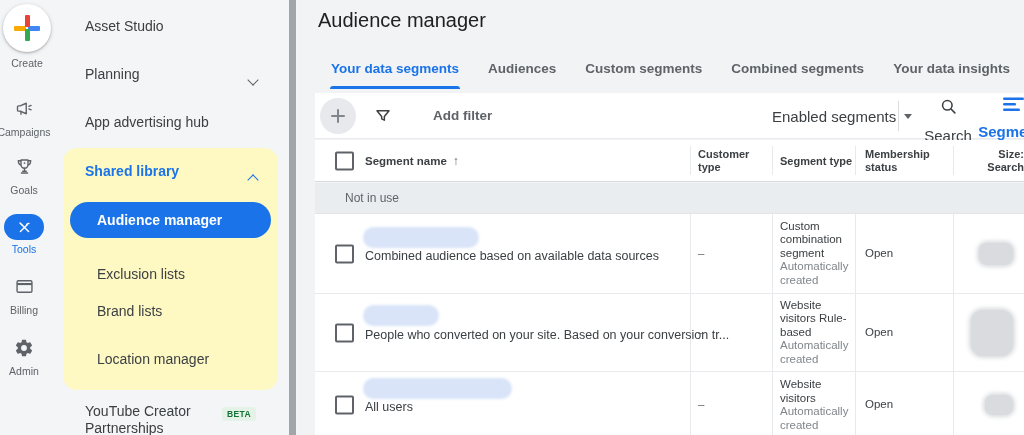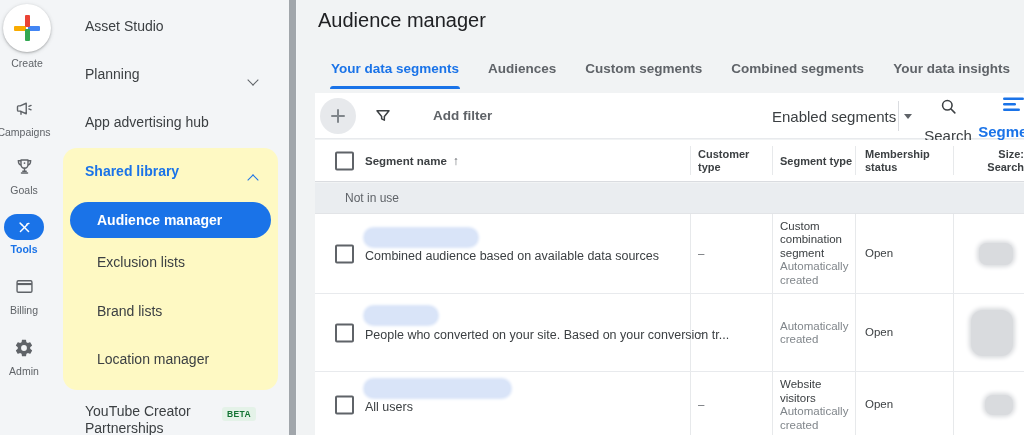--- a/index.html
+++ b/index.html
@@ -4,21 +4,21 @@
 <style>
   html,body{margin:0;padding:0;}
   body{
     width:1024px;height:435px;overflow:hidden;position:relative;
     font-family:"Liberation Sans",sans-serif;background:#f3f5f7;color:#3c4043;
   }
   
   .rail{position:absolute;left:0;top:0;width:56px;height:435px;}
   .rail-item{position:absolute;left:0;width:48px;display:flex;flex-direction:column;align-items:center;gap:3px;cursor:pointer;}
   .rail-label{font-size:10.5px;color:#5f6368;white-space:nowrap;}
-  .rail-label.active{color:#1a73e8;font-weight:bold;}
+  .rail-label.active{color:#1a73e8;font-weight:normal;}
   .create-wrap{position:absolute;left:3px;top:4px;width:48px;text-align:center;cursor:pointer;}
   .create-circle{width:48px;height:48px;border-radius:50%;background:#fff;position:relative;
     box-shadow:0 1px 2px rgba(60,64,67,.3),0 1px 4px rgba(60,64,67,.18);}
   .pbar{position:absolute;border-radius:1px;}
   .pbar.l{left:11px;top:21.5px;width:12px;height:5px;background:#f9ab00;}
   .pbar.r{left:25px;top:21.5px;width:12px;height:5px;background:#4285f4;}
   .pbar.t{left:21.5px;top:11px;width:5px;height:12px;background:#ea4335;}
   .pbar.b{left:21.5px;top:25px;width:5px;height:12px;background:#34a853;}
   .create-label{margin-top:5px;font-size:10.5px;color:#5f6368;}
   .tools-pill{width:40px;height:26px;border-radius:13px;background:#1a73e8;display:flex;align-items:center;justify-content:center;}
@@ -172,21 +172,21 @@
 <div class="nav">
   <div class="nav-item" style="top:18px">Asset Studio</div>
   <div class="nav-item" style="top:66px">Planning</div>
   <span class="nav-chev"><span class="chev"></span></span>
   <div class="nav-item" style="top:114px">App advertising hub</div>
 
   <div class="card">
     <div class="shared-lib">Shared library</div>
     <span class="card-chev"><span class="chev up"></span></span>
     <div class="pill">Audience manager</div>
-    <div class="card-item" style="top:106px">Exclusion lists</div>
+    <div class="card-item" style="top:118px">Exclusion lists</div>
     <div class="card-item" style="top:155px">Brand lists</div>
     <div class="card-item" style="top:203px">Location manager</div>
   </div>
 
   <div class="yt">YouTube Creator Partnerships</div>
   <span class="beta">BETA</span>
 </div>
 
 <div class="scrollbar"></div>
 
@@ -281,20 +281,21 @@
     </div>
 
     <div class="row row2">
       <span class="cb"></span>
       <div class="namecell">
         <div class="blur-name"></div>
         <div class="desc">People who converted on your site. Based on your conversion tr...</div>
       </div>
       <div class="cell cust">–</div>
       <div class="cell segtype">
+        <div>Website visitors Rule-based</div>
         <div class="sec">Automatically created</div>
       </div>
       <div class="cell status">Open</div>
       <div class="sizeblob b2"></div>
     </div>
 
     <div class="row row3">
       <span class="cb"></span>
       <div class="namecell">
         <div class="blur-name"></div>

